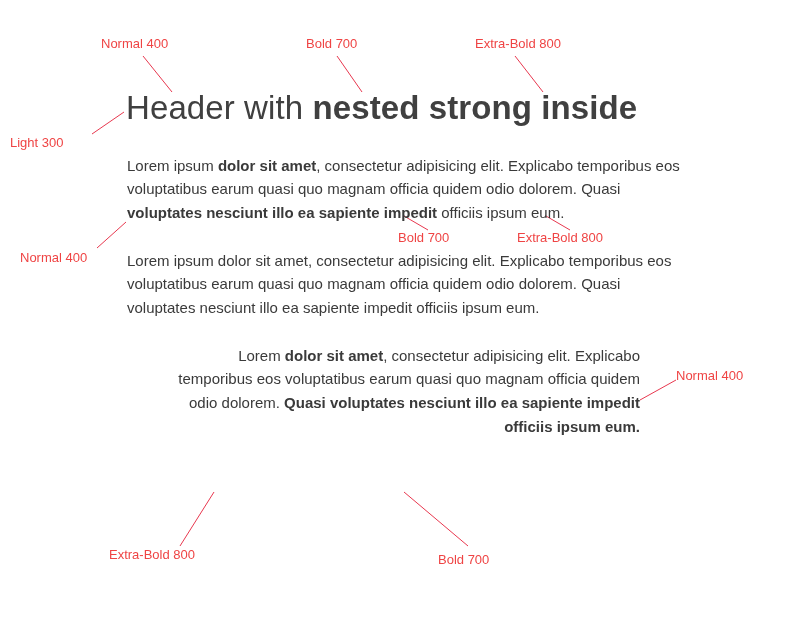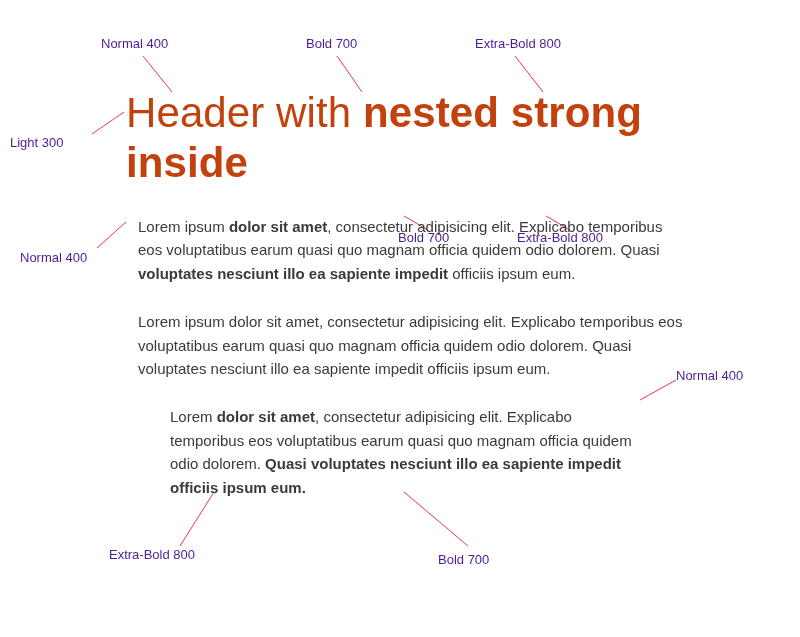--- a/index.html
+++ b/index.html
@@ -12,21 +12,21 @@
     height: 637px;
     position: relative;
     font-family: "Liberation Sans", sans-serif;
     color: #333333;
     overflow: hidden;
   }
 
   
   .annot {
     position: absolute;
-    color: #4c1d95;
+    color: #ef4444;
     font-family: "Liberation Sans", sans-serif;
     font-size: 13px;
     white-space: nowrap;
   }
 
   
   #leaders {
     position: absolute;
     left: 0;
     top: 0;
@@ -38,54 +38,55 @@
   
   .doc {
     position: absolute;
     left: 126px;
     top: 88px;
     width: 560px;
   }
 
   .doc h1 {
     margin: 0 0 26px 0;
-    font-size: 42px;
+    font-size: 33px;
     font-weight: 300;
     line-height: 1.2;
-    color: #c2410c;
+    color: #404040;
     letter-spacing: 0.1px;
   }
   .doc h1 strong {
     font-weight: 700;
   }
   .doc h1 strong strong {
     font-weight: 800;
   }
 
   .doc p {
-    margin: 0 0 24px 12px;
+    margin: 0 0 24px 1px;
     font-size: 15px;
     line-height: 1.58;
     color: #3a3a3a;
     font-weight: 400;
   }
   .doc p b {
     font-weight: 700;
   }
   .doc p b b {
     font-weight: 800;
   }
 
   .doc blockquote {
     margin: 0;
     padding: 0 0 0 44px;
     font-size: 15px;
     line-height: 1.58;
     color: #3a3a3a;
     width: 470px;
+    text-align: right;
   }
   .doc blockquote b {
     font-weight: 700;
   }
   .doc blockquote b b {
     font-weight: 800;
   }
   .para-tight { margin-bottom: 22px !important; }
 </style>
 </head>

